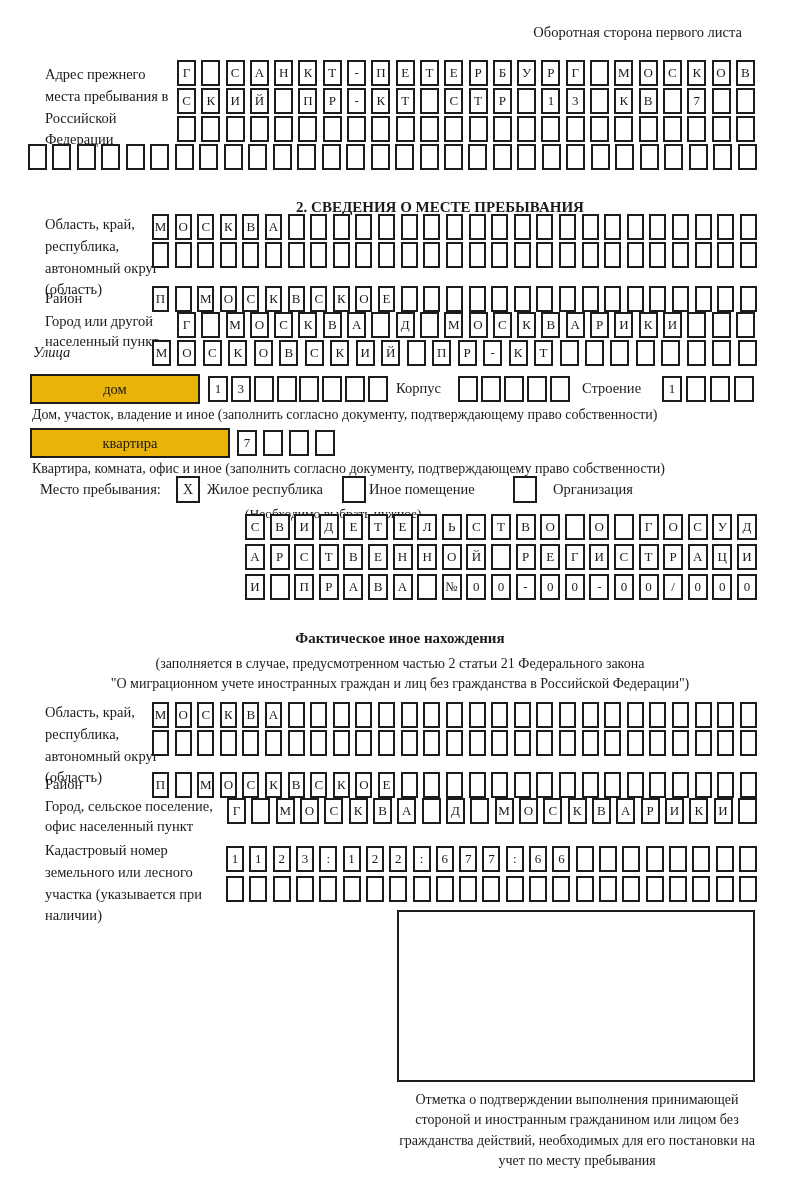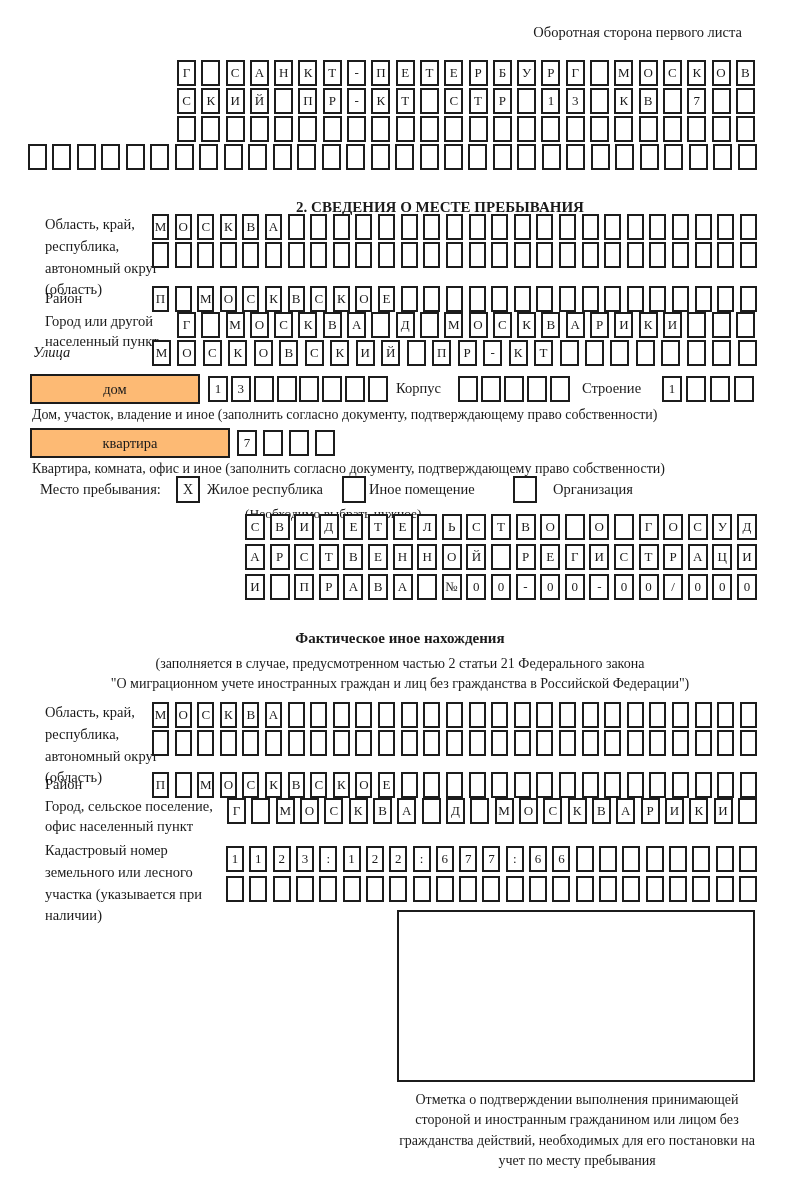--- a/index.html
+++ b/index.html
@@ -7,32 +7,33 @@
         font-family:"Liberation Serif","DejaVu Serif",serif;color:#1a1a1a;overflow:hidden;}
   .note{position:absolute;top:24px;right:58px;font-size:14.5px;}
   .lbl{position:absolute;font-size:14.5px;line-height:1.5;}
   .cap{position:absolute;font-size:13.5px;}
   .cap.center{left:0;width:100%;text-align:center;}
   .title{position:absolute;left:0;width:100%;text-align:center;font-weight:bold;font-size:15px;}
   .cells{position:absolute;display:flex;justify-content:space-between;height:26px;}
   .cell{flex:none;width:var(--cw,19px);height:26px;border:2px solid #1c1c1c;box-sizing:border-box;
         display:flex;align-items:center;justify-content:center;font-size:13px;background:#fff;}
   .boxlbl{position:absolute;border:2px solid #1c1c1c;box-sizing:border-box;height:30px;
-        display:flex;align-items:center;justify-content:center;font-size:14.5px;background:#fdba74;}
+        display:flex;align-items:center;justify-content:center;font-size:14.5px;background:#eab308;}
   .chk{position:absolute;width:24px;height:27px;border:2px solid #1c1c1c;box-sizing:border-box;
         display:flex;align-items:center;justify-content:center;font-size:14px;background:#fff;}
   .stamp{position:absolute;border:2px solid #1c1c1c;box-sizing:border-box;background:#fff;}
 </style>
 </head>
 <body>
 
 <div class="page">
 
   <div class="note">Оборотная сторона первого листа</div>
 
+  <div class="lbl" style="left:45px;top:64px;width:132px;">Адрес прежнего места пребывания в Российской Федерации</div>
   <div class="cells" style="left:177px;top:60px;width:578px;">
       <div class="cell">Г</div>
       <div class="cell"></div>
       <div class="cell">С</div>
       <div class="cell">А</div>
       <div class="cell">Н</div>
       <div class="cell">К</div>
       <div class="cell">Т</div>
       <div class="cell">-</div>
       <div class="cell">П</div>

